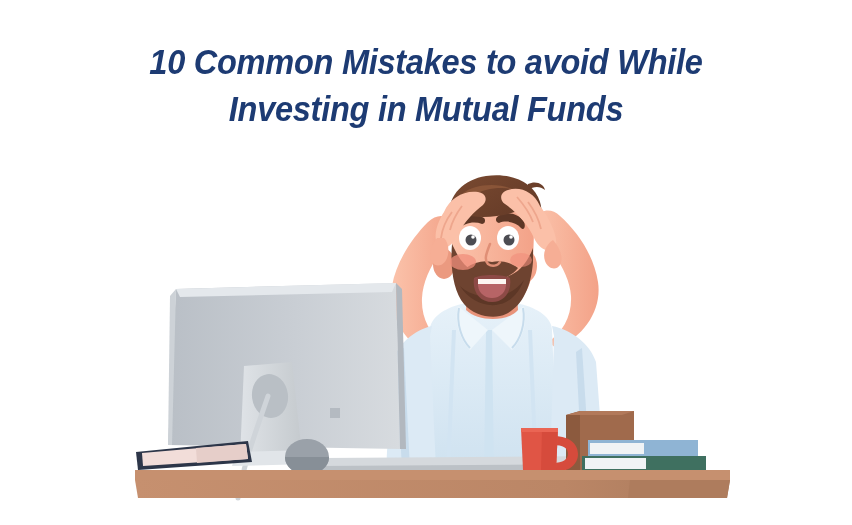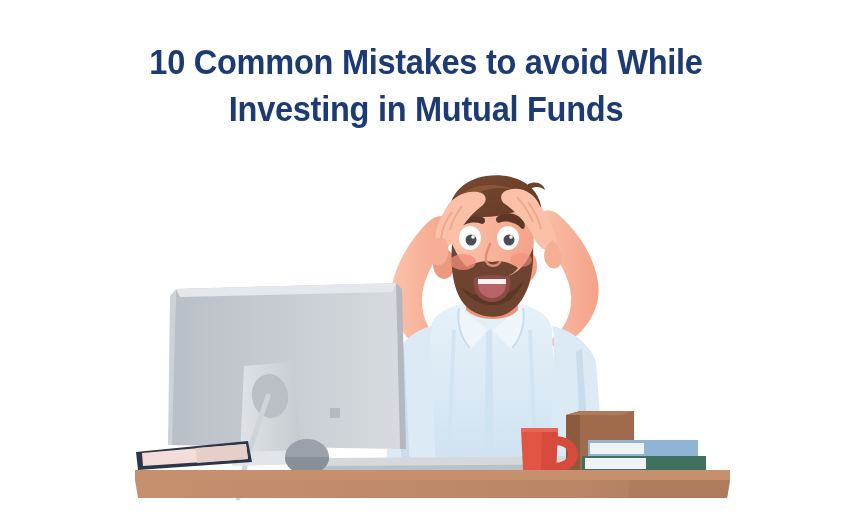--- a/index.html
+++ b/index.html
@@ -19,20 +19,21 @@
     overflow: hidden;
   }
 
   
   .title-block {
     position: absolute;
     left: 70px;
     top: 38px;
     width: 712px;
     text-align: center;
+    font-style: italic;
   }
   .title-line {
     display: block;
     font-family: "Liberation Sans", sans-serif;
     font-weight: bold;
     font-size: 35px;
     line-height: 47px;
     letter-spacing: -0.3px;
     color: #1d3b73;
     transform: scaleX(0.93);

